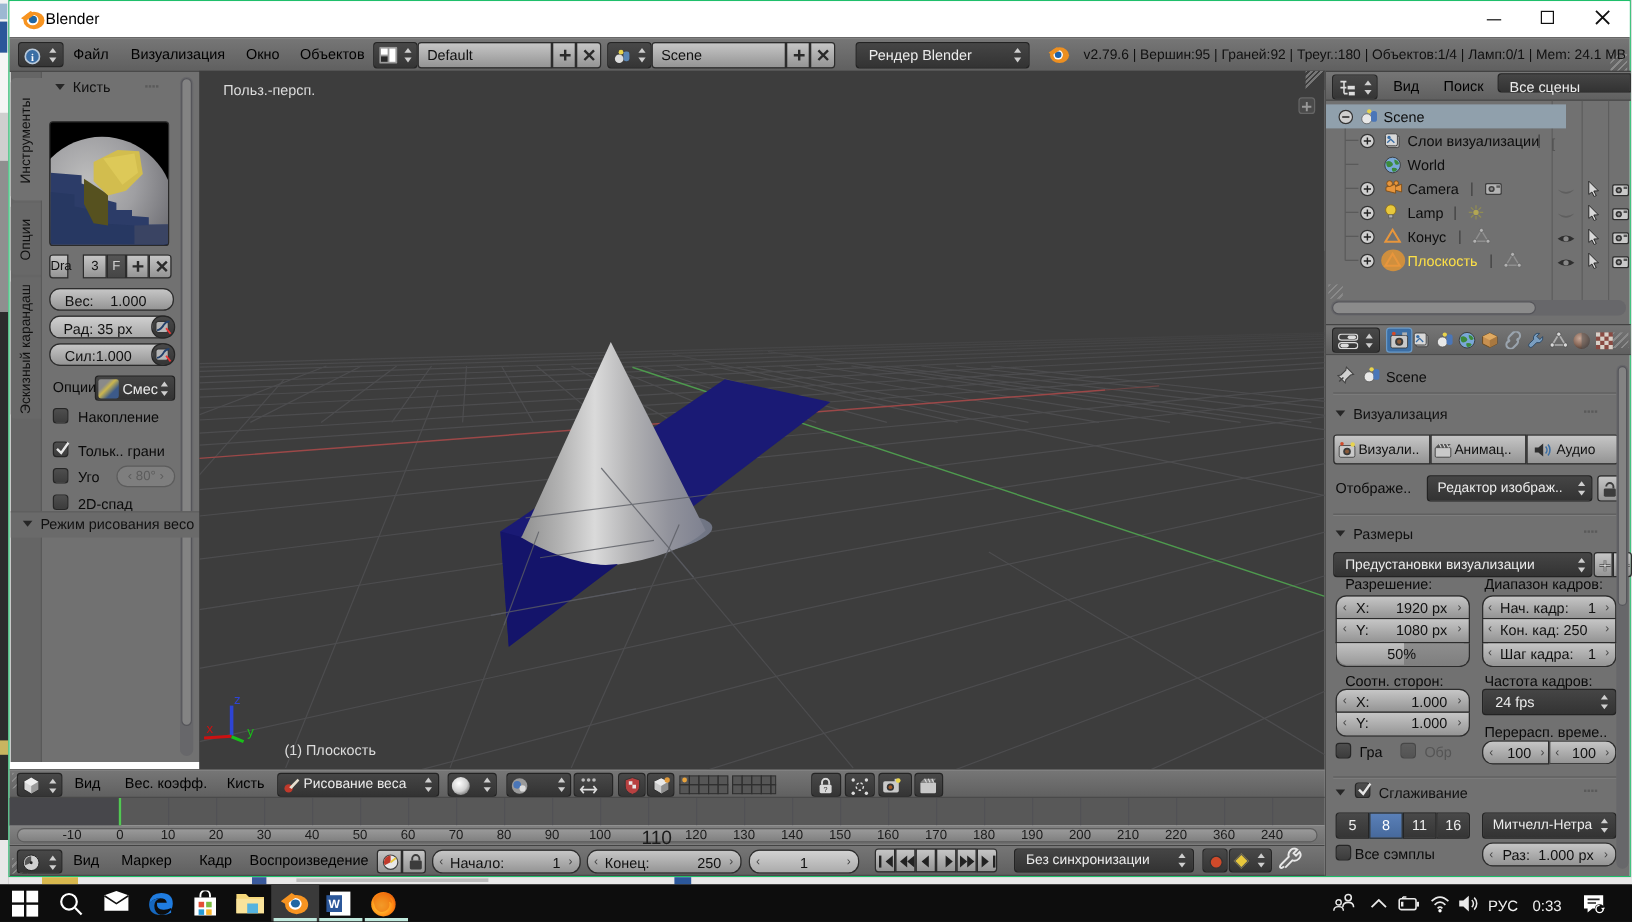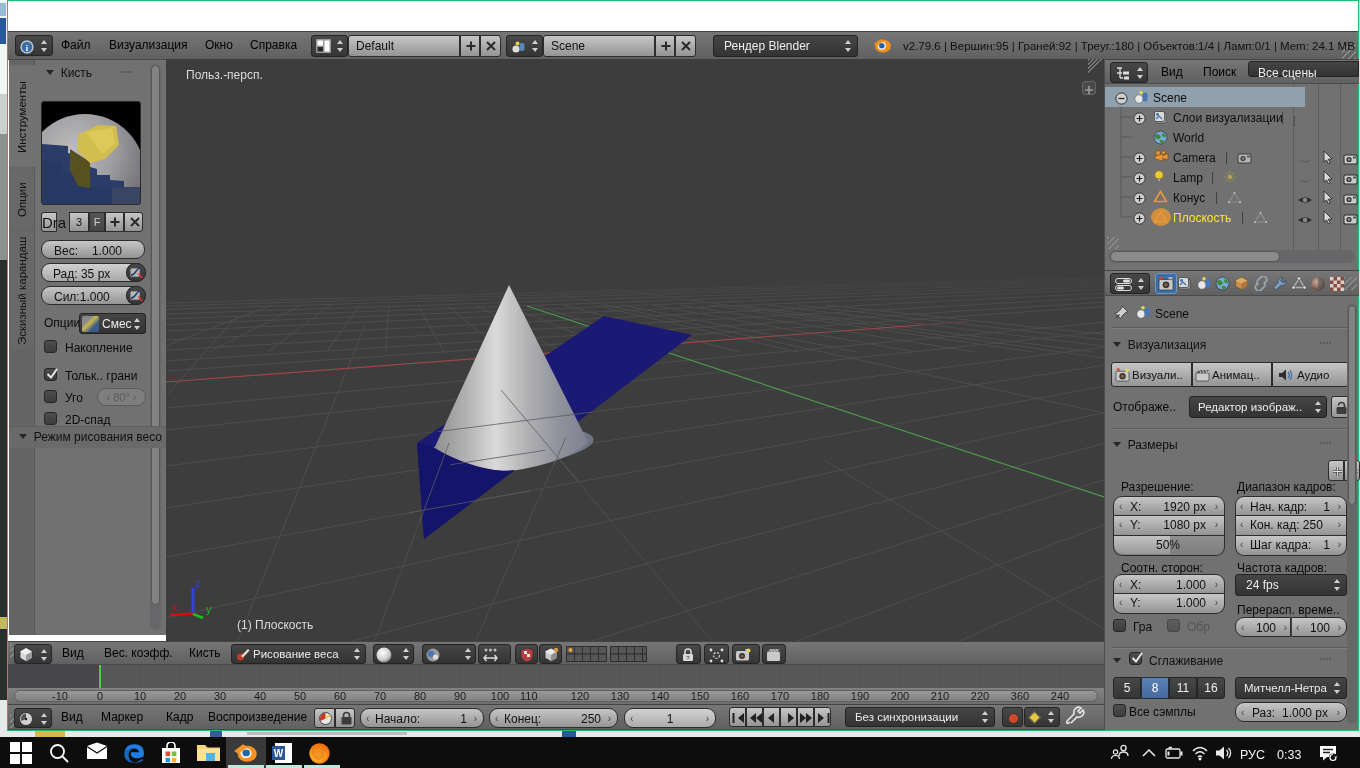--- a/index.html
+++ b/index.html
@@ -36,32 +36,46 @@
 <div class="abs" style="left:0;top:3px;width:6px;height:13px;background:#9db8d2"></div>
 <div class="abs" style="left:0;top:18px;width:6px;height:26px;background:#2b579a"></div>
 <div class="abs" style="left:0;top:44px;width:7px;height:50px;background:#f5f5f5"></div>
 <div class="abs" style="left:0;top:94px;width:7px;height:40px;background:#cfcfcf"></div>
 <div class="abs" style="left:0;top:134px;width:7px;height:126px;background:#8f8f8f"></div>
 <div class="abs" style="left:0;top:260px;width:7px;height:477px;background:#2d2d2d"></div>
 <div class="abs" style="left:0;top:617px;width:7px;height:12px;background:#c8b560"></div>
 <div class="abs" style="left:0;top:700px;width:7px;height:37px;background:#e8e8e8"></div>
 <div class="abs" style="left:1359px;top:0;width:1px;height:737px;background:#dcdcdc"></div>
     <div class="bwin">
+<div class="titlebar">
+ <svg class="abs" style="left:9px;top:6px" width="21" height="18" viewBox="0 0 21 18">
+  <ellipse cx="11.3" cy="10" rx="8.8" ry="7.3" fill="#f79421"></ellipse>
+  <ellipse cx="10.2" cy="9.6" rx="4.9" ry="4.4" fill="#fff"></ellipse>
+  <ellipse cx="10.4" cy="9.2" rx="3.4" ry="3.1" fill="#2167a3"></ellipse>
+  <path d="M0.5 8.2 L8.5 2.2 L12.5 4.6 L4.5 10.6 Z" fill="#f79421"></path>
+ </svg>
+ <div class="abs" style="left:30px;top:7px;font-size:13px;color:#000">Blender</div>
+ <div class="abs" style="left:1231px;top:15px;width:12px;height:1px;background:#111"></div>
+ <div class="abs" style="left:1276px;top:8px;width:11px;height:11px;border:1.5px solid #111"></div>
+ <svg class="abs" style="left:1321px;top:7px" width="13" height="13" viewBox="0 0 13 13">
+          <path d="M1 1 L12 12 M12 1 L1 12" stroke="#111" stroke-width="1.5"></path>
+        </svg>
+</div>
 <div class="abs hdr" style="left:0;top:30px;width:1350px;height:29px">
  <div class="abs wd rnd" style="left:7px;top:3px;width:38px;height:21px">
    <svg class="abs" style="left:4px;top:3.5px" width="14" height="14" viewBox="0 0 16 16">
             <circle cx="8" cy="8" r="6.8" fill="#3b6ea5" stroke="#b9c9da" stroke-width="1.6"></circle>
             <text x="8" y="12" font-size="10" font-weight="bold" fill="#fff" text-anchor="middle" font-family="Liberation Serif">i</text>
           </svg>
    <span class="updn" style="position:absolute;right:4px;top:4px"></span>
  </div>
  <span class="abs menu" style="left:53px">Файл</span>
  <span class="abs menu" style="left:101px">Визуализация</span>
  <span class="abs menu" style="left:197px">Окно</span>
- <span class="abs menu" style="left:242px">Справка</span>
+ <span class="abs menu" style="left:242px">Объектов</span>
  <div class="abs wd rnd" style="left:303px;top:3px;width:37px;height:22px">
    <svg class="abs" style="left:4px;top:3px" width="16" height="15">
             <rect x="0" y="0" width="15" height="14" fill="#9a9a9a" rx="1"></rect>
             <rect x="1.5" y="1.5" width="5.5" height="5" fill="#fff"></rect>
             <rect x="8.5" y="1.5" width="5" height="11" fill="#fff"></rect>
             <rect x="1.5" y="8" width="5.5" height="4.5" fill="#282828"></rect>
           </svg>
    <span class="updn" style="position:absolute;right:3px;top:4px"></span>
  </div>
  <div class="abs wl" style="left:340px;top:3px;width:112px;height:22px;border-radius:3px 0 0 3px;font-size:12px;color:#111;line-height:21px;padding-left:7px">Default</div>
@@ -128,21 +142,21 @@
      <circle cx="43" cy="72" r="60" fill="url(#brsph)"></circle>
      <path d="M0,42 L26,44 L26,51 L38,55 L38,61 L48,65 L55,67 L55,73 L68,73 L68,78 L82,79 L82,85 L98,85 L98,102 L0,102 Z" fill="#2c3c68"></path>
      <path d="M0,58 L20,60 L20,70 L40,74 L40,84 L70,86 L70,94 L98,94 L98,102 L0,102 Z" fill="#273862"></path>
             <path d="M70,86 L98,85 L98,102 L70,102 Z" fill="#3a4463"></path>
      <path d="M28,47 L48,60 L48,86 L36,84 L28,68 Z" fill="#56511f"></path>
      <path d="M36,33 L56,23 L74,24 L77,43 L63,57 L48,61 L36,49 Z" fill="#d2bd4e"></path>
      <path d="M44,30 L70,26 L73,42 L60,52 Z" fill="#ddc958"></path>
    </svg>
  </div>
 
- <div class="abs wl" style="left:32px;top:152px;width:16px;height:20px;border-radius:3px 0 0 3px;font-size:15px;line-height:19px;text-align:center">Dra</div>
+ <div class="abs wl" style="left:32px;top:152px;width:16px;height:20px;border-radius:3px 0 0 3px;font-size:11px;line-height:19px;text-align:center">Dra</div>
  <div class="abs wl" style="left:60px;top:152px;width:20px;height:20px;font-size:11px;line-height:19px;text-align:center">3</div>
  <div class="abs" style="left:80px;top:152px;width:16px;height:20px;background:linear-gradient(#555,#464646);border:1px solid #2c2c2c;font-size:11px;line-height:19px;text-align:center;color:#cfcfcf">F</div>
  <div class="abs wl" style="left:96px;top:152px;width:19px;height:20px"><svg style="margin:3px 0 0 3px" width="12" height="12" viewBox="0 0 12 12">
             <path d="M6 1.5 V10.5 M1.5 6 H10.5" stroke="#2a2a2a" stroke-width="2"></path>
           </svg></div>
  <div class="abs wl" style="left:115px;top:152px;width:19px;height:20px;border-radius:0 3px 3px 0"><svg style="margin:3px 0 0 3.5px" width="12" height="12" viewBox="0 0 12 12">
             <path d="M2 2 L10 10 M10 2 L2 10" stroke="#2a2a2a" stroke-width="2"></path>
           </svg></div>
 
  <div class="abs wl pill" style="left:32px;top:180px;width:104px;height:19px;font-size:12px">
@@ -473,21 +487,21 @@
         <span class="abs" style="left:112px;top:2px;width:40px;text-align:center;font-size:11px;color:#1c1c1c">10</span>
         <span class="abs" style="left:152px;top:2px;width:40px;text-align:center;font-size:11px;color:#1c1c1c">20</span>
         <span class="abs" style="left:192px;top:2px;width:40px;text-align:center;font-size:11px;color:#1c1c1c">30</span>
         <span class="abs" style="left:232px;top:2px;width:40px;text-align:center;font-size:11px;color:#1c1c1c">40</span>
         <span class="abs" style="left:272px;top:2px;width:40px;text-align:center;font-size:11px;color:#1c1c1c">50</span>
         <span class="abs" style="left:312px;top:2px;width:40px;text-align:center;font-size:11px;color:#1c1c1c">60</span>
         <span class="abs" style="left:352px;top:2px;width:40px;text-align:center;font-size:11px;color:#1c1c1c">70</span>
         <span class="abs" style="left:392px;top:2px;width:40px;text-align:center;font-size:11px;color:#1c1c1c">80</span>
         <span class="abs" style="left:432px;top:2px;width:40px;text-align:center;font-size:11px;color:#1c1c1c">90</span>
         <span class="abs" style="left:472px;top:2px;width:40px;text-align:center;font-size:11px;color:#1c1c1c">100</span>
-        <span class="abs" style="left:512px;top:2px;width:40px;text-align:left;font-size:11px;color:#1c1c1c">110</span>
+        <span class="abs" style="left:512px;top:2px;width:40px;text-align:right;font-size:16px;color:#1c1c1c">110</span>
         <span class="abs" style="left:552px;top:2px;width:40px;text-align:center;font-size:11px;color:#1c1c1c">120</span>
         <span class="abs" style="left:592px;top:2px;width:40px;text-align:center;font-size:11px;color:#1c1c1c">130</span>
         <span class="abs" style="left:632px;top:2px;width:40px;text-align:center;font-size:11px;color:#1c1c1c">140</span>
         <span class="abs" style="left:672px;top:2px;width:40px;text-align:center;font-size:11px;color:#1c1c1c">150</span>
         <span class="abs" style="left:712px;top:2px;width:40px;text-align:center;font-size:11px;color:#1c1c1c">160</span>
         <span class="abs" style="left:752px;top:2px;width:40px;text-align:center;font-size:11px;color:#1c1c1c">170</span>
         <span class="abs" style="left:792px;top:2px;width:40px;text-align:center;font-size:11px;color:#1c1c1c">180</span>
         <span class="abs" style="left:832px;top:2px;width:40px;text-align:center;font-size:11px;color:#1c1c1c">190</span>
         <span class="abs" style="left:872px;top:2px;width:40px;text-align:center;font-size:11px;color:#1c1c1c">200</span>
         <span class="abs" style="left:912px;top:2px;width:40px;text-align:center;font-size:11px;color:#1c1c1c">210</span>
@@ -861,20 +875,21 @@
         </div>
  <span class="abs lbl" style="left:8px;top:130px">Отображе..</span>
  <div class="abs wdd rnd" style="left:84px;top:126px;width:138px;height:22px;font-size:11.5px;line-height:21px;padding-left:8px">Редактор изображ..<span class="updn" style="position:absolute;right:4px;top:4px"></span></div>
  <div class="abs wl rnd" style="left:226px;top:126px;width:20px;height:22px"><svg style="margin:4px 0 0 3px" width="13" height="14" viewBox="0 0 13 14">
             <rect x="1.5" y="6" width="10" height="7" rx="1.2" fill="#3c3c3c"></rect>
             <path d="M9.5 6 V4.5 a3 3 0 0 0 -6 0" stroke="#3c3c3c" stroke-width="1.6" fill="none"></path>
           </svg></div>
  <div class="sep" style="left:6px;top:158px;width:236px"></div>
  <span class="abs panelhdr" style="left:8px;top:168px"><span class="tri"></span>&nbsp; Размеры</span>
  <div class="griptl" style="left:215px;top:172px"><i></i><i></i><i></i><i></i></div>
+ <div class="abs wdd rnd" style="left:6px;top:190px;width:216px;height:21px;font-size:11.5px;line-height:20px;padding-left:9px">Предустановки визуализации<span class="updn" style="position:absolute;right:4px;top:4px"></span></div>
  <div class="abs wl" style="left:223px;top:190px;width:16px;height:21px;border-radius:3px 0 0 3px"><svg style="margin:5px 0 0 2.5px" width="11" height="11" viewBox="0 0 12 12">
             <path d="M6 1 V11 M1 6 H11" stroke="#222" stroke-width="2.2"></path>
             <path d="M6 1 V11 M1 6 H11" stroke="#eee" stroke-width="1"></path>
           </svg></div>
  <div class="abs wl" style="left:239px;top:190px;width:16px;height:21px;border-radius:0 3px 3px 0"><svg style="margin:5px 0 0 2.5px" width="11" height="11" viewBox="0 0 12 12">
             <path d="M1 6 H11" stroke="#222" stroke-width="2.2"></path>
             <path d="M1 6 H11" stroke="#eee" stroke-width="1"></path>
           </svg></div>
  <span class="abs lbl" style="left:16px;top:210px">Разрешение:</span>
  <div class="abs wl" style="left:8px;top:226px;width:112px;height:20px;border-radius:9px 9px 0 0;font-size:12px">

